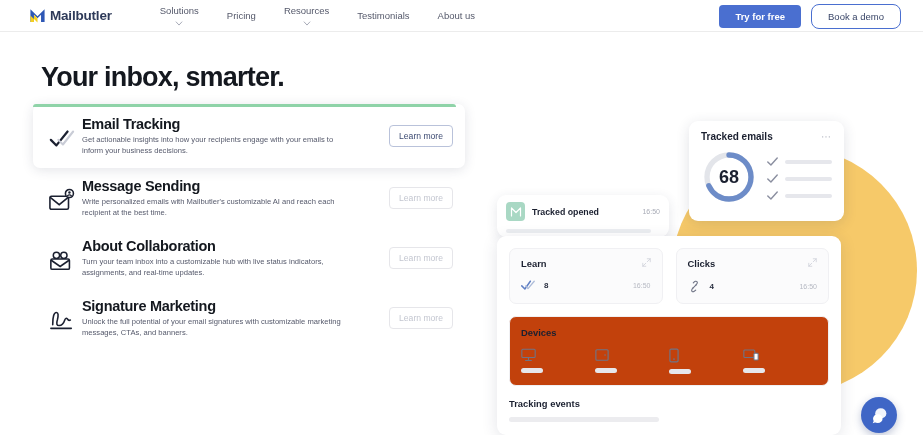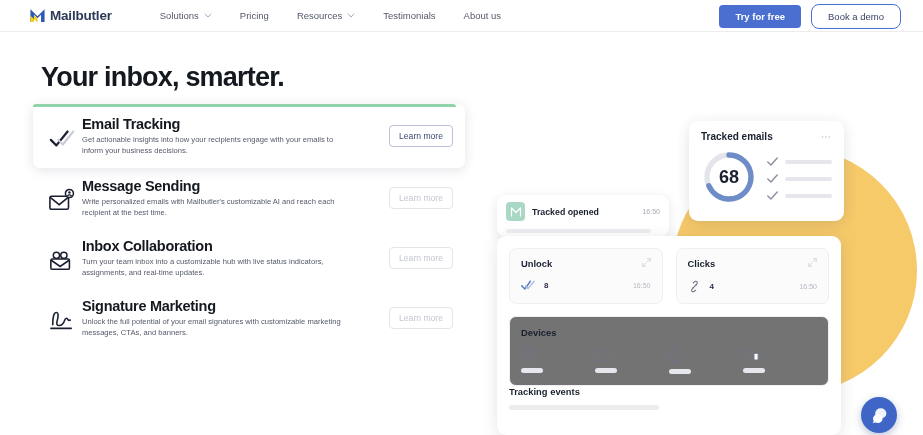--- a/index.html
+++ b/index.html
@@ -21,20 +21,21 @@
   }
   .logo-wrap { display:flex; align-items:center; margin-left:29px; gap:4px; }
   .logo-mark { width:17px; height:17px; display:block; }
   .logo-text { font-size:13.5px; font-weight:700; color:#2e3a59; letter-spacing:-0.2px; }
 
   .nav { display:flex; align-items:center; margin-left:34px; gap:0px; }
   .nav-item {
     display:flex; align-items:center; gap:5px;
     font-size:9.5px; color:#55596b; padding:0 14px; cursor:pointer;
     white-space:nowrap;
+    flex-direction:column;
   }
   .chev { width:8px; height:5px; display:block; }
 
   .header-actions { position:absolute; right:22px; top:4px; display:flex; gap:10px; align-items:center; }
   .btn-primary {
     background:#4a6fd0; color:#fff; font-size:9.5px; font-weight:600;
     border-radius:4px; padding:6px 16px; border:none; cursor:pointer; white-space:nowrap;
   }
   .btn-outline {
     background:#fff; color:#3a4668; font-size:9.5px; font-weight:500;
@@ -126,29 +127,29 @@
     padding:9px 11px 10px;
   }
   .stat-head { display:flex; align-items:flex-start; justify-content:space-between; }
   .stat-title { font-size:9.4px; font-weight:700; color:#1b2030; }
   .expand { width:9px; height:9px; }
   .stat-foot { display:flex; align-items:center; gap:9px; margin-top:11px; }
   .stat-val { font-size:8px; font-weight:700; color:#2b3142; }
   .stat-time { margin-left:auto; font-size:7px; color:#b5b8c2; }
 
   .devices {
-    background:#737373; border:1px solid #f0f0f3; border-radius:7px;
+    background:#c2410c; border:1px solid #f0f0f3; border-radius:7px;
     margin-top:12px; padding:10px 11px 11px;
   }
   .dev-title { font-size:9.4px; font-weight:700; color:#1b2030; }
   .dev-row { display:flex; margin-top:10px; }
   .dev-cell { flex:1; display:flex; flex-direction:column; align-items:flex-start; gap:6px; }
   .dev-bar { width:22px; height:5px; border-radius:3px; background:#e6e7ec; }
 
-  .events { }
+  .events { margin-top:12px; }
   .events-title { font-size:9.4px; font-weight:700; color:#1b2030; }
   .events-bar { height:5px; border-radius:3px; background:#ececef; margin-top:8px; width:47%; }
 
   .chat-btn {
     position:absolute; left:374px; top:301px; width:36px; height:36px;
     border-radius:50%; background:#3f66c6; cursor:pointer;
     display:flex; align-items:center; justify-content:center;
     box-shadow:0 3px 9px rgba(40,60,120,0.3);
   }
 </style>
@@ -230,21 +231,21 @@
     </div>
 
     <div class="feature">
       <svg class="feat-icon" viewBox="0 0 32 28">
         <circle cx="10" cy="9" r="3.4" stroke="#1b2030" stroke-width="1.6" fill="#fff"></circle>
         <circle cx="18" cy="9" r="3.4" stroke="#1b2030" stroke-width="1.6" fill="#fff"></circle>
         <rect x="4" y="13" width="20" height="11" rx="1.5" stroke="#1b2030" stroke-width="1.7" fill="#fff"></rect>
         <path d="M4 14 L14 21 L24 14" stroke="#1b2030" stroke-width="1.7" fill="none"></path>
       </svg>
       <div class="feat-body">
-        <div class="feat-title">Inbox Collaboration</div>
+        <div class="feat-title">About Collaboration</div>
         <div class="feat-desc">Turn your team inbox into a customizable hub with live status indicators, assignments, and real-time updates.</div>
       </div>
       <button class="learn-btn muted">Learn more</button>
     </div>
 
     <div class="feature">
       <svg class="feat-icon" viewBox="0 0 32 28">
         <path d="M6 19 Q6 6 10 6 Q13 6 11 14 Q9 20 13 20 Q17 20 19 14 Q20 11 22 13 Q23 15 25 14" stroke="#1b2030" stroke-width="1.7" fill="none" stroke-linecap="round"></path>
         <path d="M4 23 L26 23" stroke="#1b2030" stroke-width="1.7" stroke-linecap="round"></path>
       </svg>
@@ -308,21 +309,21 @@
       </div>
       <div class="msg-bar"></div>
     </div>
 
     <div class="card panel">
 
       <div class="stat-row">
 
         <div class="stat">
           <div class="stat-head">
-            <span class="stat-title">Unlock</span>
+            <span class="stat-title">Learn</span>
             <svg class="expand" viewBox="0 0 12 12">
               <path d="M7 1 L11 1 L11 5 M11 1 L7 5" stroke="#d2d5dd" stroke-width="1.2" fill="none" stroke-linecap="round"></path>
               <path d="M5 11 L1 11 L1 7 M1 11 L5 7" stroke="#d2d5dd" stroke-width="1.2" fill="none" stroke-linecap="round"></path>
             </svg>
           </div>
           <div class="stat-foot">
             <svg width="14" height="11" viewBox="0 0 18 13">
               <path d="M1 7 L5 11 L12 1" stroke="#5f7fc4" stroke-width="1.9" fill="none" stroke-linecap="round" stroke-linejoin="round"></path>
               <path d="M6 7 L9 10.5 L17 1" stroke="#aebcd9" stroke-width="1.7" fill="none" stroke-linecap="round" stroke-linejoin="round"></path>
             </svg>

